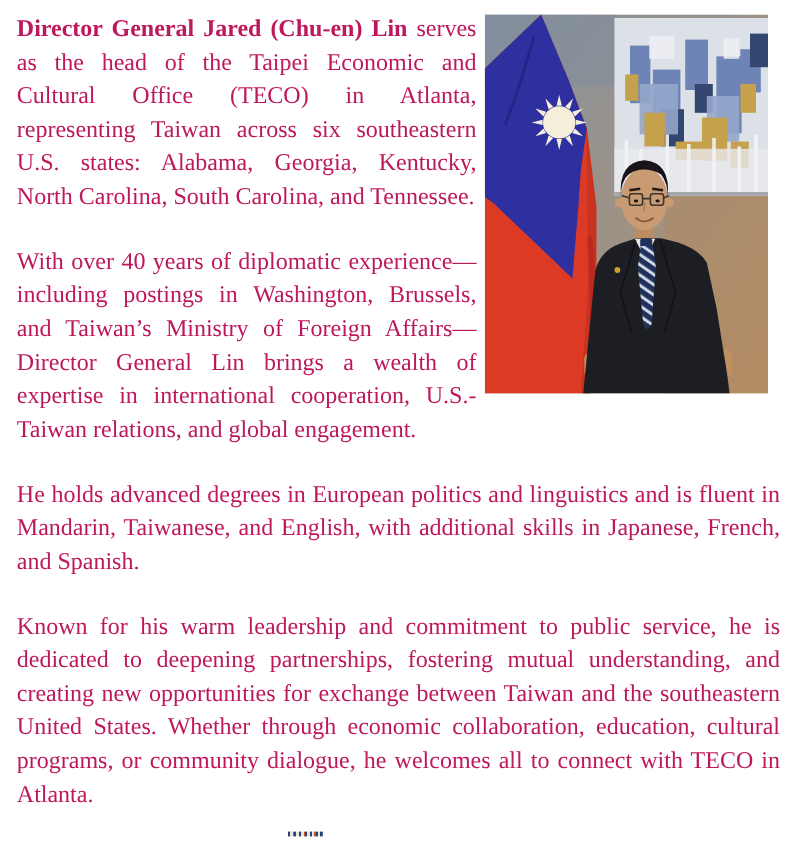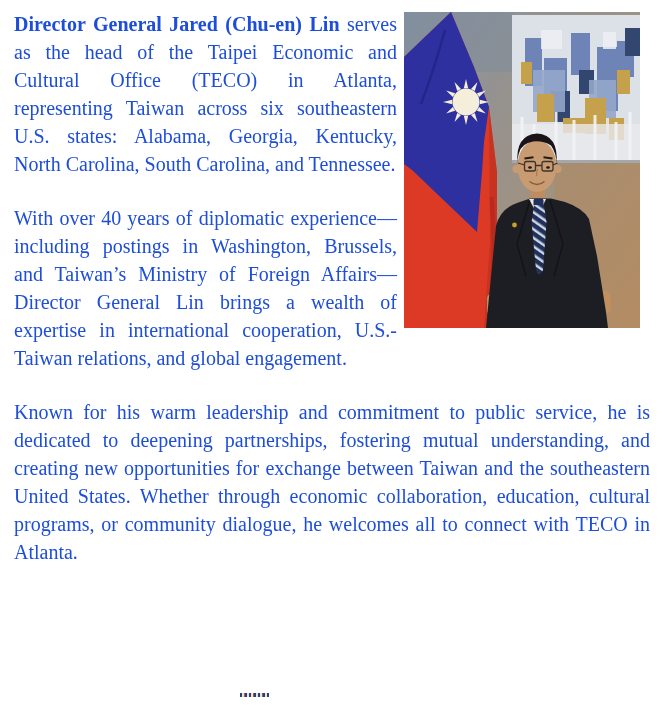--- a/index.html
+++ b/index.html
@@ -11,21 +11,21 @@
   .page {
     position: relative;
     width: 662px;
     height: 705px;
     box-sizing: border-box;
     padding: 10px 12px 0 14px;
     background: #ffffff;
     font-family: "Liberation Serif", serif;
     font-size: 20px;
     line-height: 28px;
-    color: #1d4ed8;
+    color: #be185d;
     text-align: justify;
     overflow: hidden;
     border-radius: 12px;
   }
   .page p { margin: 0 0 26px 0; }
   .page p strong { font-weight: bold; }
   figure.photo {
     float: right;
     width: 236px;
     height: 316px;
@@ -174,18 +174,19 @@
       </g>
     </svg>
   </figure>
 
   <p>
     <strong>Director General Jared (Chu-en) Lin</strong><span> serves as the head of the Taipei Economic and Cultural Office  (TECO) in Atlanta, representing Taiwan across six southeastern U.S. states: Alabama, Georgia, Kentucky, North Carolina, South Carolina, and Tennessee.</span>
   </p>
 
   <p>With over 40 years of diplomatic experience—including postings in Washington, Brussels, and Taiwan’s Ministry of Foreign Affairs—Director General Lin brings a wealth of expertise in international cooperation, U.S.-Taiwan relations, and global engagement.</p>
 
+  <p>He holds advanced degrees in European politics and linguistics and is fluent in Mandarin, Taiwanese, and English, with additional skills in Japanese, French, and Spanish.</p>
 
   <p>Known for his warm leadership and commitment to public service, he is dedicated to deepening partnerships, fostering mutual understanding, and creating new opportunities for exchange between Taiwan and the southeastern United States. Whether through economic collaboration, education, cultural programs, or community dialogue, he welcomes all to connect with TECO in Atlanta.</p>
 
   <div class="clipped-fragment"></div>
 
 </div>
 
 </body></html>

